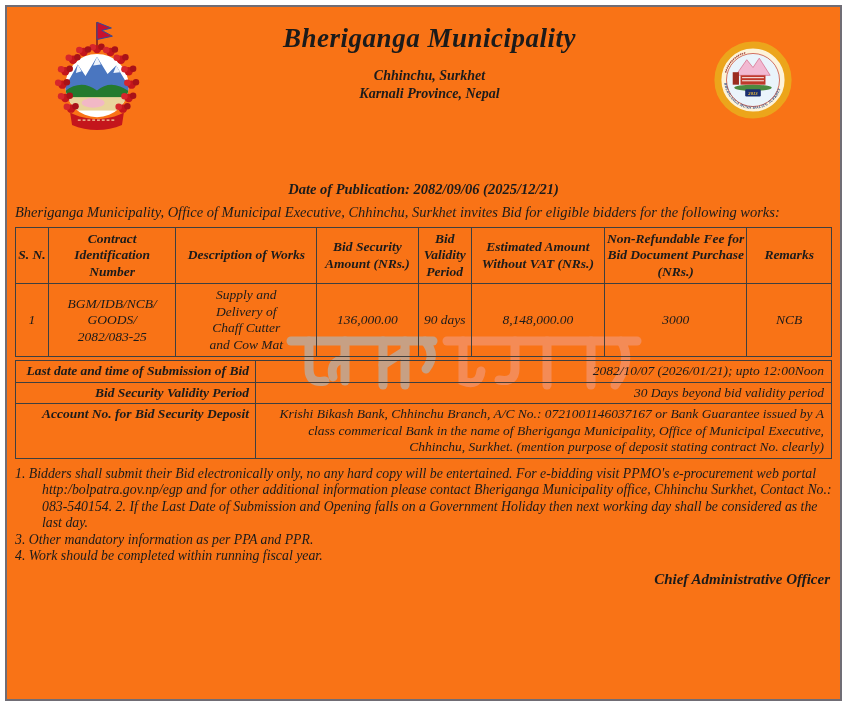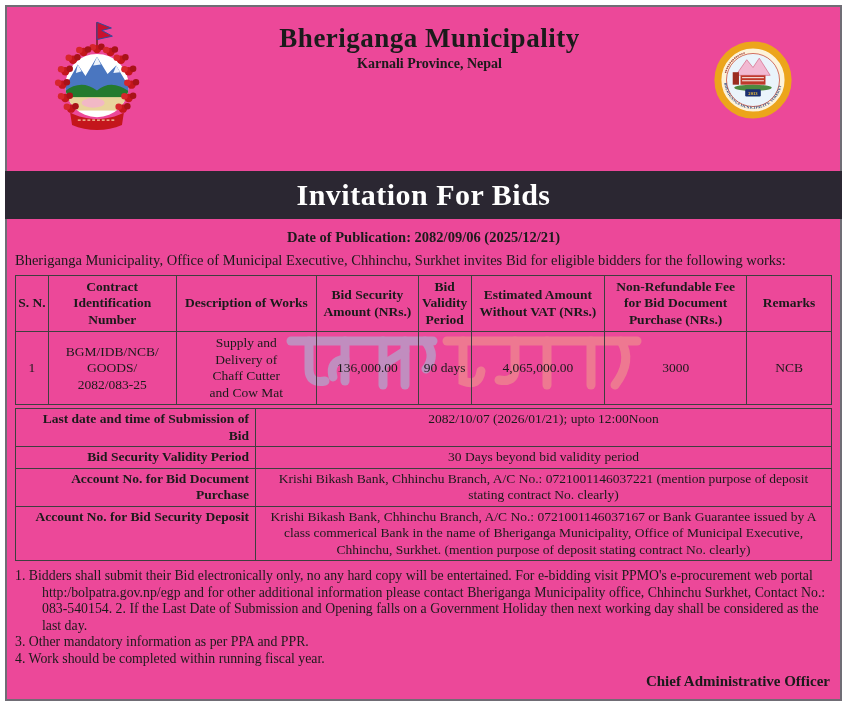--- a/index.html
+++ b/index.html
@@ -1,19 +1,19 @@
 <!DOCTYPE html>
 <html><head>
 <meta charset="utf-8">
 <style>
   * { margin:0; padding:0; box-sizing:border-box; }
   html,body { background:#fff; }
   body { width:847px; height:708px; font-family:"Liberation Serif", serif; color:#1b1b1b; }
   .sheet { position:relative; width:847px; height:708px; background:#fff; overflow:hidden; }
-  .page { position:absolute; top:5px; left:5px; right:5px; bottom:7px; border:2px solid #706d75; background:#ec4899; }
+  .page { position:absolute; top:5px; left:5px; right:5px; bottom:7px; border:2px solid #706d75; background:#f97316;font-style:italic; }
   .content { position:relative; z-index:2; padding:6px 8px 0 8px; height:100%; }
 
   
   .watermark { position:absolute; z-index:1; left:278px; top:322px; width:360px; height:78px; }
 
   
   .header { display:flex; align-items:flex-start; height:158px; }
   .emblem { width:96px; height:118px; margin:4px 0 0 34px; flex:none; }
   .titles { flex:1; text-align:center; padding-top:10px; }
   .t1 { font-size:27px; font-weight:bold; letter-spacing:.5px; }
@@ -34,21 +34,21 @@
 
   .bid-table { margin-top:6px; }
   .bid-table th { font-weight:bold; text-align:center; padding:3px 2px; height:52px; vertical-align:middle; }
   .bid-table td { text-align:center; padding:3px 2px; height:50px; vertical-align:middle; }
   .preline { white-space:pre-line; }
 
   .further { margin-top:7px; font-size:14.5px; font-weight:bold; }
 
   .info-table { margin-top:3px; }
   .info-table th { text-align:right; font-weight:bold; padding:2px 6px; vertical-align:top; }
-  .info-table td { text-align:center; padding:2px 7px; vertical-align:top; }
+  .info-table td { text-align:right; padding:2px 7px; vertical-align:top; }
 
   .notes { margin-top:7px; font-size:13.8px; line-height:1.2; }
   .note  { padding-left:27px; text-indent:-27px; }
 
   .signatory { margin-top:6px; text-align:right; font-size:15px; font-weight:bold; padding-right:2px; }
 </style>
 </head>
 <body>
 
 <div class="sheet">
@@ -121,20 +121,21 @@
                 <use href="#fl" x="23" y="94"></use>
             </g>
 
             <path d="M22,98 C38,107 62,107 78,98 L76,111 C60,118 40,118 24,111 Z" fill="#c4161c"></path>
             <path d="M30,106 h40" stroke="#f5d8a6" stroke-width="1.4" stroke-dasharray="3 2"></path>
           </svg>
         </div>
 
         <div class="titles">
           <div class="t1">Bheriganga Municipality</div>
+          <div class="t3">Chhinchu, Surkhet</div>
           <div class="t4">Karnali Province, Nepal</div>
         </div>
 
         <div class="seal">
           <svg viewBox="0 0 100 100" width="78" height="78">
             <circle cx="50" cy="50" r="45" fill="#fdf3d9" stroke="#eca51b" stroke-width="9"></circle>
             <circle cx="50" cy="50" r="34" fill="#eaf4fb" stroke="#c84b3a" stroke-width="1"></circle>
             <path id="arcTop" d="M16,50 A34,34 0 0 1 84,50" fill="none"></path>
             <path id="arcBot" d="M13,50 A37,37 0 0 0 87,50" fill="none"></path>
             <text font-size="6" fill="#8a1b1b" font-weight="bold">
@@ -149,23 +150,20 @@
               <path d="M36,47 h28 M36,51 h28" stroke="#fff" stroke-width="1.2"></path>
               <rect x="24" y="40" width="8" height="16" fill="#9b2d20"></rect>
               <ellipse cx="50" cy="60" rx="24" ry="4" fill="#4c8a3f"></ellipse>
               <rect x="40" y="62" width="20" height="9" rx="1.5" fill="#1a2f6e"></rect>
               <text x="50" y="69" font-size="6" fill="#f4c43a" text-anchor="middle" font-weight="bold">2013</text>
             </g>
           </svg>
         </div>
       </div>
 
-      <div class="banner">
-        <span>Invitation For Bids</span>
-      </div>
 
       <div class="pubdate">Date of Publication: 2082/09/06 (2025/12/21)</div>
       <div class="intro">Bheriganga Municipality, Office of Municipal Executive, Chhinchu, Surkhet invites Bid for eligible bidders for the following works:</div>
 
       <table class="bid-table">
         <colgroup>
           <col style="width:33px">
             <col style="width:128px">
             <col style="width:141px">
             <col style="width:102px">
@@ -188,21 +186,21 @@
         </thead>
         <tbody>
           <tr>
             <td>1</td>
             <td class="preline">BGM/IDB/NCB/
 GOODS/
 2082/083-25</td>
             <td style="padding:3px 28px">Supply and Delivery of Chaff Cutter and Cow Mat</td>
             <td>136,000.00</td>
             <td>90 days</td>
-            <td>4,065,000.00</td>
+            <td>8,148,000.00</td>
             <td>3000</td>
             <td>NCB</td>
           </tr>
         </tbody>
       </table>
 
 
       <table class="info-table">
         <colgroup>
             <col style="width:240px">
@@ -211,24 +209,20 @@
         <tbody>
           <tr>
             <th>Last date and time of Submission of Bid</th>
             <td>2082/10/07 (2026/01/21); upto 12:00Noon</td>
           </tr>
           <tr>
             <th>Bid Security Validity Period</th>
             <td>30 Days beyond bid validity period</td>
           </tr>
           <tr>
-            <th>Account No. for Bid Document Purchase</th>
-            <td>Krishi Bikash Bank, Chhinchu Branch, A/C No.: 0721001146037221 (mention purpose of deposit stating contract No. clearly)</td>
-          </tr>
-          <tr>
             <th>Account No. for Bid Security Deposit</th>
             <td>Krishi Bikash Bank, Chhinchu Branch, A/C No.: 0721001146037167 or Bank Guarantee issued by A class commerical Bank in the name of Bheriganga Municipality, Office of Municipal Executive, Chhinchu, Surkhet. (mention purpose of deposit stating contract No. clearly)</td>
           </tr>
         </tbody>
       </table>
 
       <div class="notes">
         <div class="note">1. Bidders shall submit their Bid electronically only, no any hard copy will be entertained. For e-bidding visit PPMO's e-procurement web portal http:/bolpatra.gov.np/egp and for other additional information please contact Bheriganga Municipality office, Chhinchu Surkhet, Contact No.: 083-540154. 2. If the Last Date of Submission and Opening falls on a Government Holiday then next working day shall be considered as the last day.</div>
         <div class="note">3. Other mandatory information as per PPA and PPR.</div>
         <div class="note">4. Work should be completed within running fiscal year.</div>

